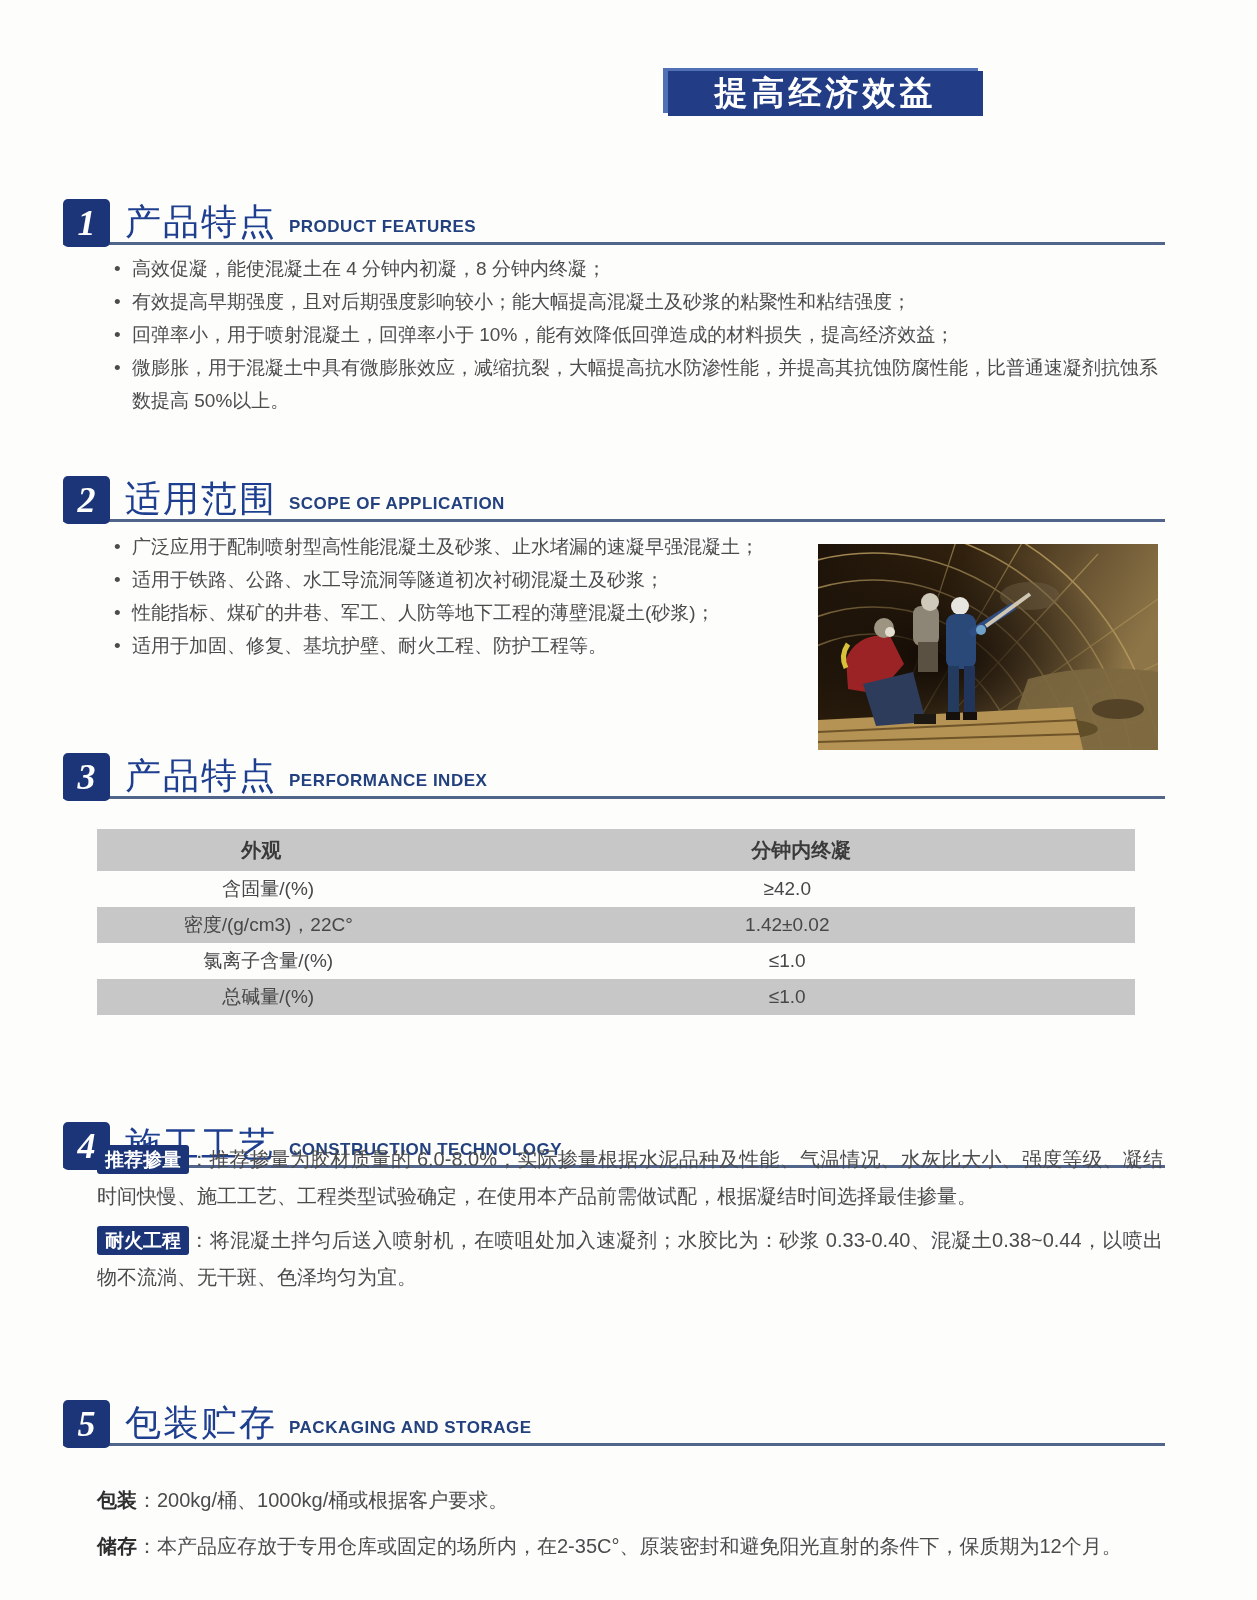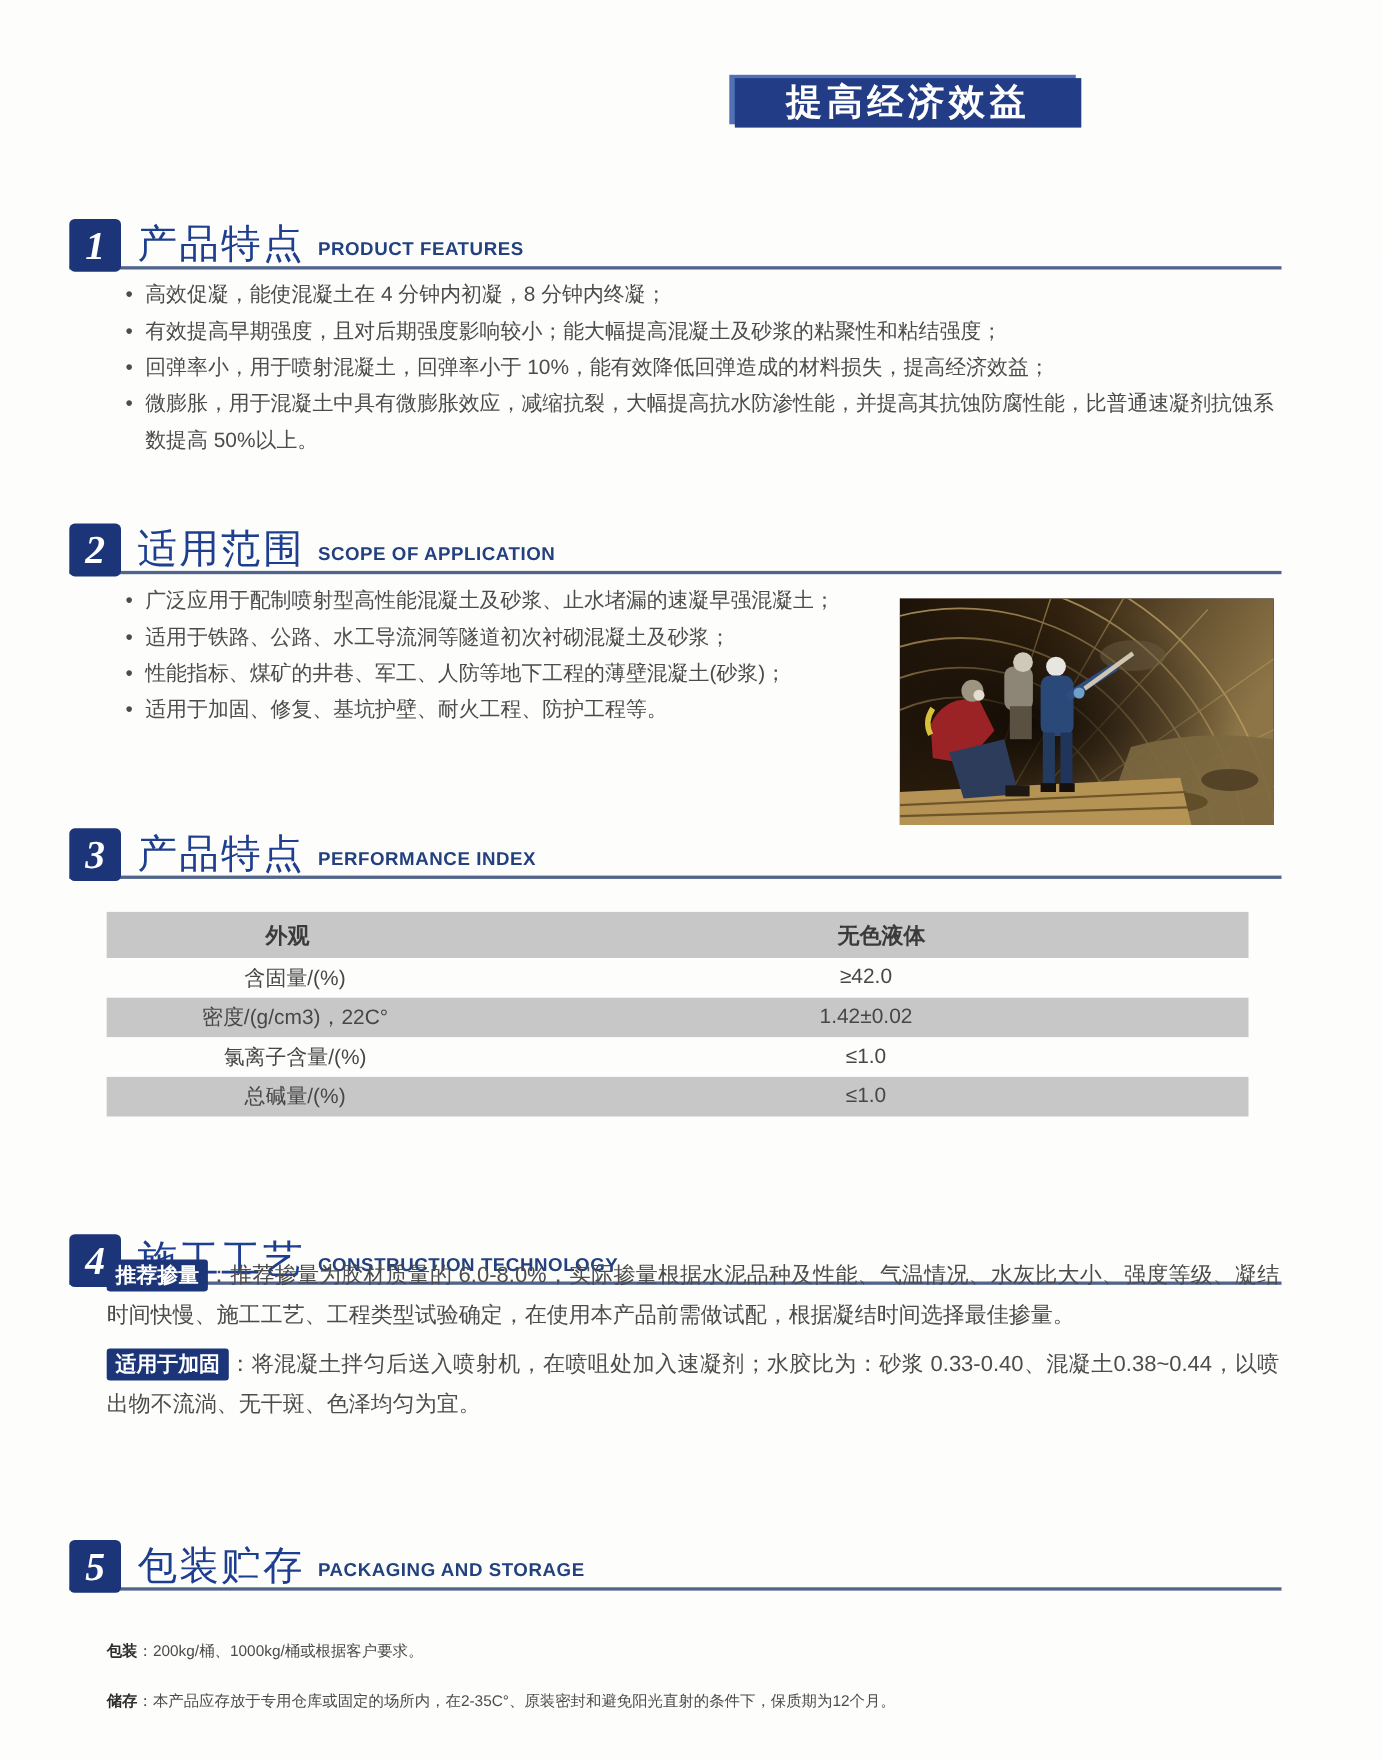--- a/index.html
+++ b/index.html
@@ -71,21 +71,21 @@
     margin:0 0 7px 0;font-size:20px;line-height:37px;color:#4c4c4c;
     text-align:justify;
   }
   .badge{
     display:inline-block;background:#1c3578;color:#ffffff;
     font-weight:bold;font-size:19px;line-height:27px;
     padding:1px 8px;border-radius:3px;vertical-align:baseline;
   }
   
   .pack{position:absolute;left:97px;top:1484px;width:1085px;}
-  .pack p{margin:0 0 13px 0;font-size:14px;line-height:33px;color:#4c4c4c;}
+  .pack p{margin:0 0 13px 0;font-size:20px;line-height:33px;color:#4c4c4c;}
   .pack .lbl{font-weight:bold;color:#2e2e2e;}
 </style>
 </head>
 <body>
 
 <div class="page">
 
   <div class="title-banner">提高经济效益</div>
 
   <div class="sec-head" style="top:196px">
@@ -187,21 +187,21 @@
 
   <div class="sec-head" style="top:750px">
     <div class="num-box">3</div>
     <div class="sec-zh">产品特点</div>
     <div class="sec-en">PERFORMANCE INDEX</div>
   </div>
 
   <div class="ptable">
     <div class="trow head gray">
       <div class="tc l">外观</div>
-      <div class="tc r">无色液体</div>
+      <div class="tc r">分钟内终凝</div>
     </div>
     <div class="trow white">
       <div class="tc l">含固量/(%)</div>
       <div class="tc r">≥42.0</div>
     </div>
     <div class="trow gray">
       <div class="tc l">密度/(g/cm3)，22C°</div>
       <div class="tc r">1.42±0.02</div>
     </div>
     <div class="trow white">
@@ -214,21 +214,21 @@
     </div>
   </div>
 
   <div class="sec-head" style="top:1119px">
     <div class="num-box">4</div>
     <div class="sec-zh">施工工艺</div>
     <div class="sec-en">CONSTRUCTION TECHNOLOGY</div>
   </div>
   <div class="construction">
     <p><span class="badge">推荐掺量</span><span>：推荐掺量为胶材质量的 6.0-8.0%，实际掺量根据水泥品种及性能、气温情况、水灰比大小、强度等级、凝结时间快慢、施工工艺、工程类型试验确定，在使用本产品前需做试配，根据凝结时间选择最佳掺量。</span></p>
-    <p><span class="badge">适用于加固</span><span>：将混凝土拌匀后送入喷射机，在喷咀处加入速凝剂；水胶比为：砂浆 0.33-0.40、混凝土0.38~0.44，以喷出物不流淌、无干斑、色泽均匀为宜。</span></p>
+    <p><span class="badge">耐火工程</span><span>：将混凝土拌匀后送入喷射机，在喷咀处加入速凝剂；水胶比为：砂浆 0.33-0.40、混凝土0.38~0.44，以喷出物不流淌、无干斑、色泽均匀为宜。</span></p>
   </div>
 
   <div class="sec-head" style="top:1397px">
     <div class="num-box">5</div>
     <div class="sec-zh">包装贮存</div>
     <div class="sec-en">PACKAGING AND STORAGE</div>
   </div>
   <div class="pack">
     <p><span class="lbl">包装</span><span>：200kg/桶、1000kg/桶或根据客户要求。</span></p>
     <p><span class="lbl">储存</span><span>：本产品应存放于专用仓库或固定的场所内，在2-35C°、原装密封和避免阳光直射的条件下，保质期为12个月。</span></p>

